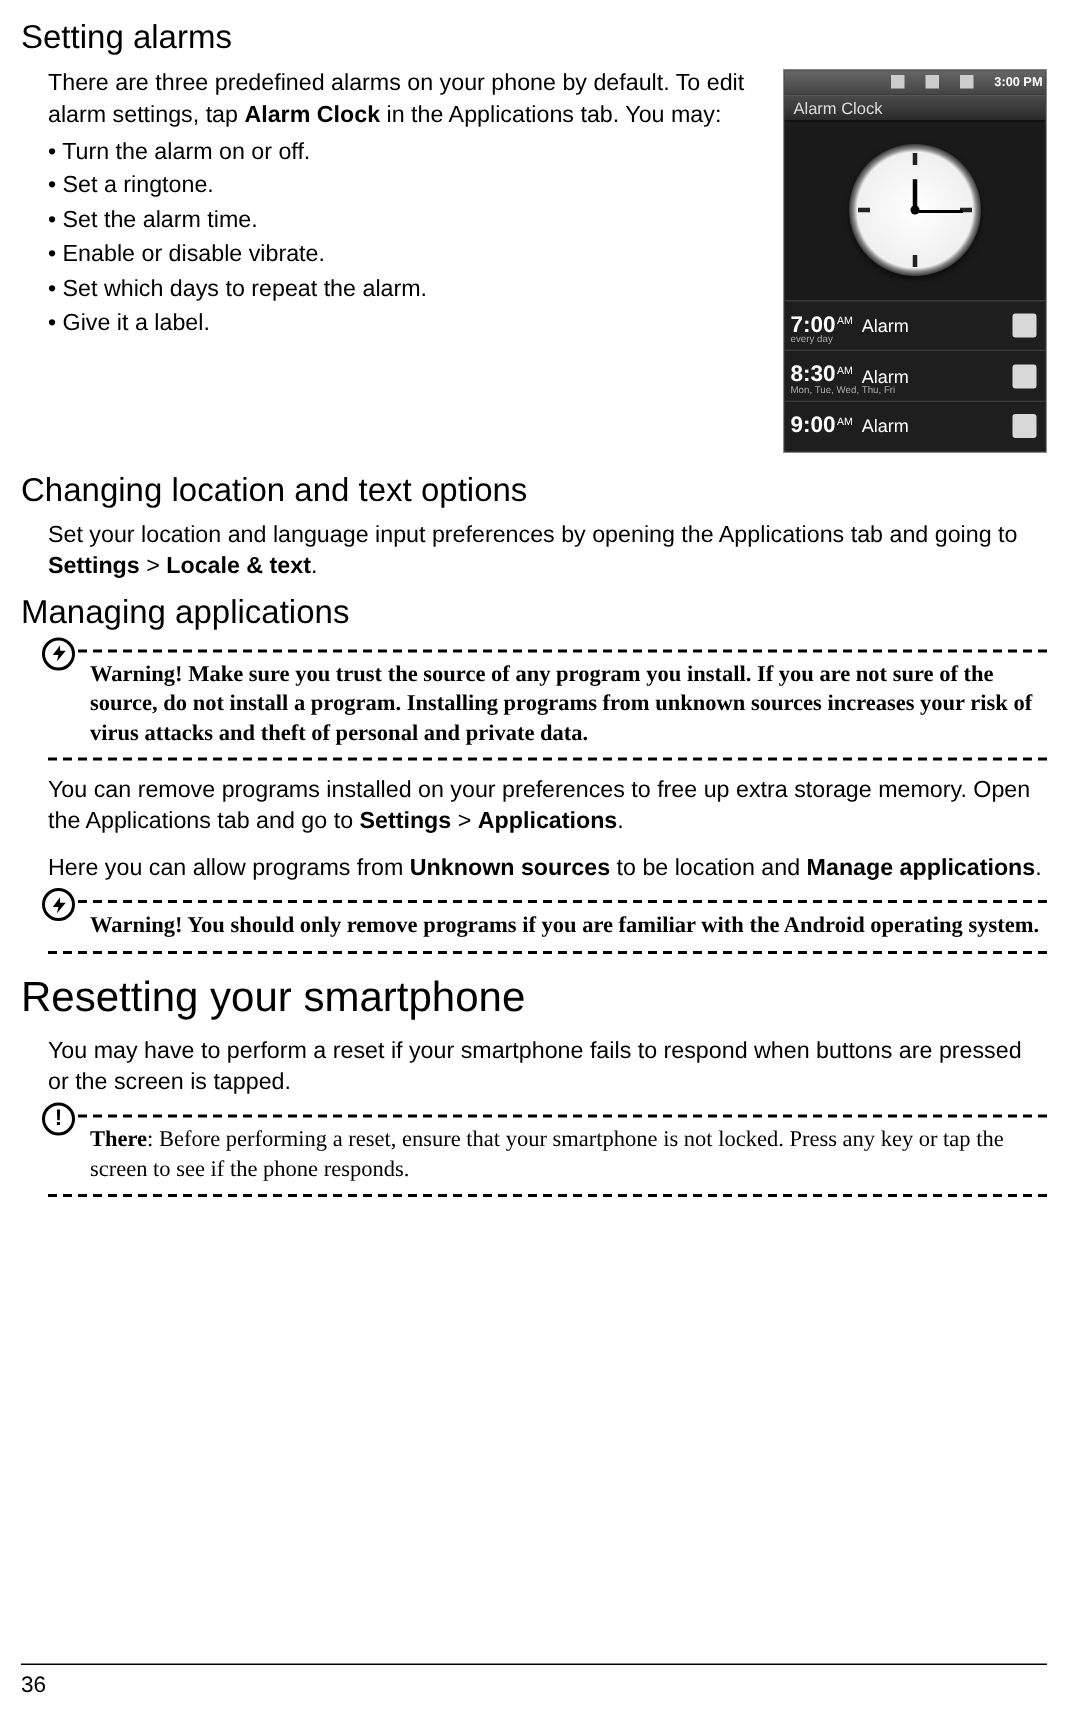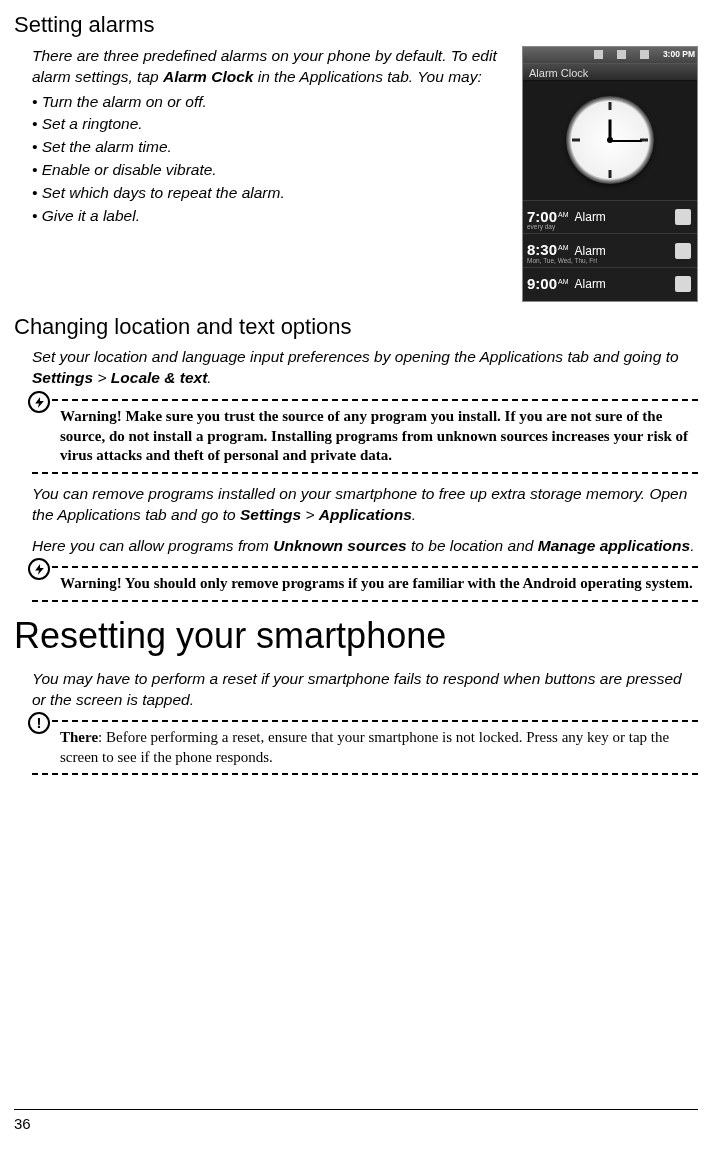--- a/index.html
+++ b/index.html
@@ -8,22 +8,22 @@
     font-size: 15.5px;
     line-height: 1.35;
     color: #000;
     padding: 8px 14px 14px 14px;
     width: 712px;
     height: 1150px;
     position: relative;
   }
   .content { width: 684px; }
   h2.section { font-size: 22px; font-weight: 400; margin: 2px 0 6px 0; }
-  h2.big-section { font-size: 36px; font-weight: 400; margin: 8px 0 8px 0; }
-  .indent1 { margin-left: 18px; font-style: italic; }
+  h2.big-section { font-size: 28px; font-weight: 400; margin: 8px 0 8px 0; }
+  .indent1 { margin-left: 18px; }
   p { margin: 4px 0; }
   ul { list-style: none; margin: 4px 0 4px 18px; }
   ul li { margin: 2px 0; }
   ul li::before { content: "•  "; }
   .bold { font-weight: 700; }
   .float-right { float: right; margin: 0 0 8px 12px; }
   .clear { clear: both; }
 
   
   .phone {
@@ -166,32 +166,33 @@
     <li>Give it a label.</li>
   </ul>
 
   <div class="clear"></div>
 
   <h2 class="section">Changing location and text options</h2>
   <p class="indent1">
     <span>Set your location and language input preferences by opening the Applications tab and going to </span><span class="bold">Settings</span><span> &gt; </span><span class="bold">Locale &amp; text</span><span>.</span>
   </p>
 
+  <h2 class="section">Managing applications</h2>
 
   <div class="callout lightning">
     <div class="icon">
       <svg viewBox="0 0 24 24">
           <path d="M13 2 L4 14 L11 14 L9 22 L20 9 L13 9 Z" fill="#000"></path>
         </svg>
     </div>
     <div class="msg">Warning! Make sure you trust the source of any program you install. If you are not sure of the source, do not install a program. Installing programs from unknown sources increases your risk of virus attacks and theft of personal and private data.</div>
   </div>
 
   <p class="indent1">
-    <span>You can remove programs installed on your smartphone to free up extra storage memory. Open the Applications tab and go to </span><span class="bold">Settings</span><span> &gt; </span><span class="bold">Applications</span><span>.</span>
+    <span>You can remove programs installed on your preferences to free up extra storage memory. Open the Applications tab and go to </span><span class="bold">Settings</span><span> &gt; </span><span class="bold">Applications</span><span>.</span>
   </p>
 
   <p class="indent1" style="margin-top:10px;">
     <span>Here you can allow programs from </span><span class="bold">Unknown sources</span><span> to be location and </span><span class="bold">Manage applications</span><span>.</span>
   </p>
 
   <div class="callout lightning">
     <div class="icon">
       <svg viewBox="0 0 24 24">
           <path d="M13 2 L4 14 L11 14 L9 22 L20 9 L13 9 Z" fill="#000"></path>

